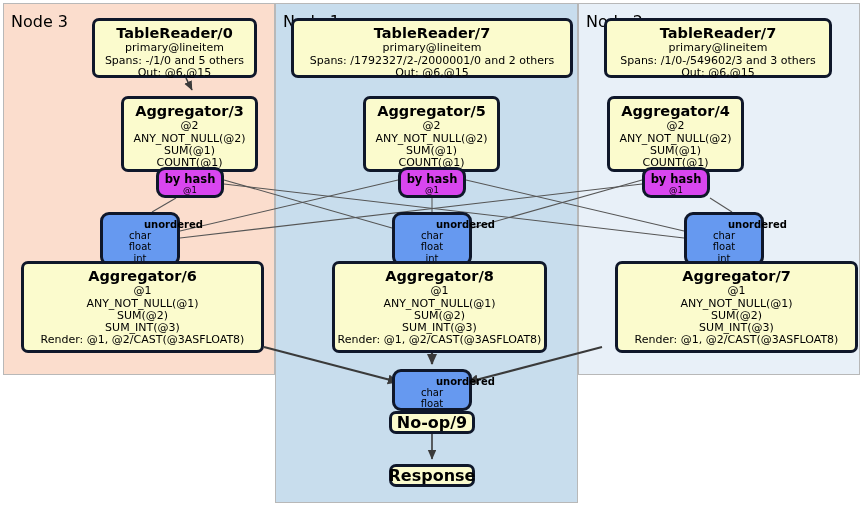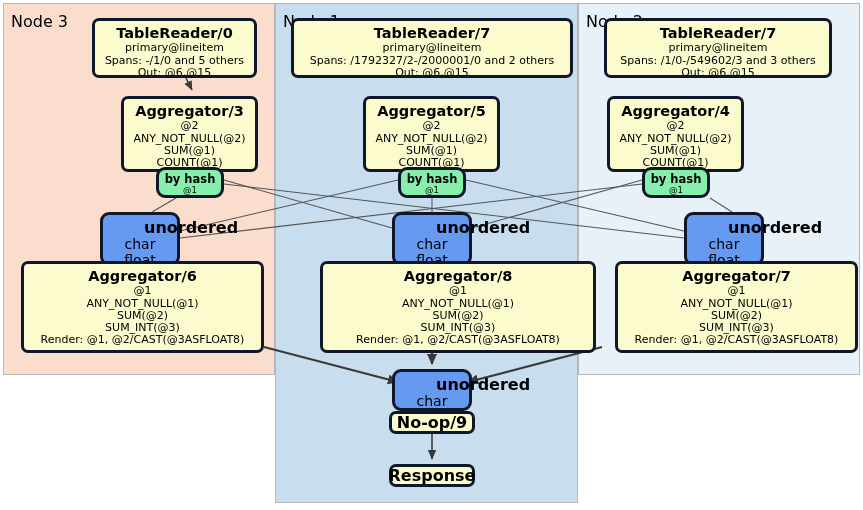--- a/index.html
+++ b/index.html
@@ -64,35 +64,35 @@
   .proc .title { font-size: 14.5px; margin-bottom: 1px; }
   .small-proc {
     background: #fbfbcd;
     font-size: 16px;
     font-weight: bold;
     display: flex;
     align-items: center;
     justify-content: center;
   }
   .router {
-    background: #86efac;
+    background: #d946ef;
     font-size: 10.5px;
     padding-top: 3px;
     border-radius: 9px;
   }
   .router .title { font-size: 11.5px; font-weight: bold; }
   .router .line { font-size: 8.5px; }
   .sync {
     background: #6699f0;
     font-size: 9px;
     padding-top: 4px;
     border-radius: 9px;
   }
-  .sync .title { font-size: 16px; font-weight: bold; margin-left: 41px; }
-  .sync .line { font-size: 14px; }
+  .sync .title { font-size: 10px; font-weight: bold; margin-left: 41px; }
+  .sync .line { font-size: 10px; }
 </style>
 </head>
 <body>
 
 <div id="canvas">
 
   <div id="clusters">
       <div class="cluster" style="left: 3px; top: 3px; width: 272px; height: 372px; background: rgb(251, 221, 205);">
         <div class="cluster-label">Node 3</div>
       </div>
@@ -184,21 +184,21 @@
       <div class="node router" style="left: 398px; top: 167px; width: 68px; height: 31px;">
         <span class="title">by hash</span>
         <span class="line">@1</span>
       </div>
       <div class="node sync" style="left: 392px; top: 212px; width: 80px; height: 54px;">
         <span class="title">unordered</span>
         <span class="line">char</span>
         <span class="line">float</span>
         <span class="line">int</span>
       </div>
-      <div class="node proc" style="left: 320px; top: 261px; width: 276px; height: 92px;">
+      <div class="node proc" style="left: 332px; top: 261px; width: 215px; height: 92px;">
         <span class="title">Aggregator/8</span>
         <span class="line">@1</span>
         <span class="line">ANY_NOT_NULL(@1)</span>
         <span class="line">SUM(@2)</span>
         <span class="line">SUM_INT(@3)</span>
         <span class="line">Render: @1, @2/CAST(@3ASFLOAT8)</span>
       </div>
       <div class="node sync" style="left: 392px; top: 369px; width: 80px; height: 42px;">
         <span class="title">unordered</span>
         <span class="line">char</span>

